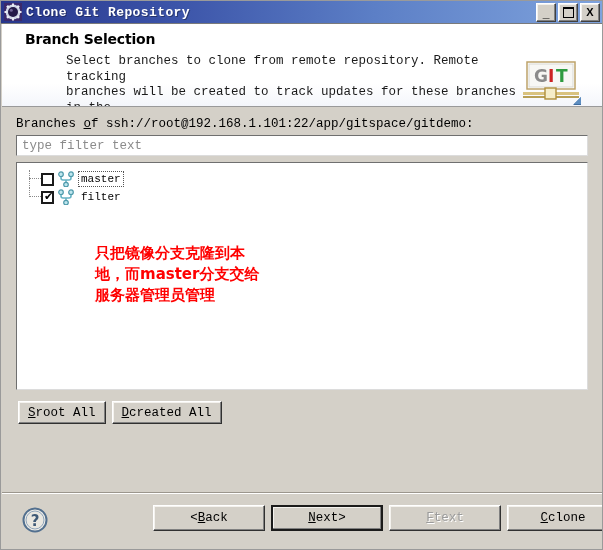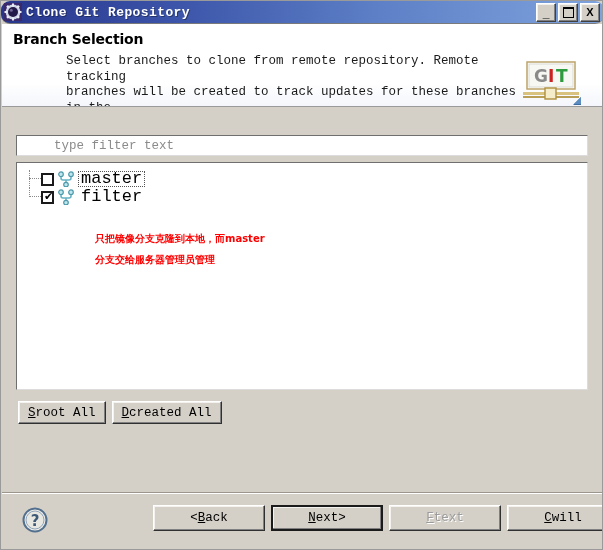--- a/index.html
+++ b/index.html
@@ -25,21 +25,20 @@
   #titlebar {
     position: absolute;
     left: 0; top: 0;
     width: 603px;
     height: 23px;
     background: linear-gradient(to right, #27368c 0%, #3b53a8 28%, #5c7fc6 62%, #7fa3dd 100%);
     display: flex;
     align-items: center;
     border-bottom: 1px solid #7a7a7a;
     box-sizing: border-box;
-    border-radius: 9px;
   }
   #titlebar .title-left {
     display: flex;
     align-items: center;
     flex: 1;
     min-width: 0;
     padding-left: 3px;
   }
   .titleicon {
     width: 18px; height: 18px;
@@ -98,21 +97,21 @@
     left: 1px; top: 23px;
     width: 601px;
     height: 83px;
     background: linear-gradient(to bottom, #ffffff 0%, #ffffff 72%, #f4f6fb 100%);
     box-sizing: border-box;
     border-bottom: 1px solid #9a9a9a;
     overflow: hidden;
   }
   #header .hdr-title {
     position: absolute;
-    left: 11px; top: 7px;
+    left: 23px; top: 7px;
     font-family: "DejaVu Sans", sans-serif;
     font-size: 14px;
     font-weight: bold;
     color: #000000;
     letter-spacing: -0.2px;
     text-align: right;
   }
   #header .hdr-desc {
     position: absolute;
     left: 16px; top: 30px;
@@ -154,21 +153,20 @@
     position: absolute;
     left: 14px; top: 28px;
     width: 572px; height: 21px;
     background: #ffffff;
     box-sizing: border-box;
     border: 1px solid #6f6f6f;
     border-right-color: #dcdcdc;
     border-bottom-color: #dcdcdc;
     display: flex;
     align-items: center;
-    padding-left: 32px;
   }
   .filter-box .ph {
     padding-left: 5px;
     font-family: "Liberation Mono", "DejaVu Sans Mono", monospace;
     font-size: 12.5px;
     color: #8b8b8b;
   }
 
   .tree-panel {
     position: absolute;
@@ -232,37 +230,37 @@
   }
 
   .bicon {
     width: 18px; height: 16px;
     flex: 0 0 18px;
     margin-right: 4px;
   }
 
   .tree-label {
     font-family: "Liberation Mono", "DejaVu Sans Mono", monospace;
-    font-size: 17px;
+    font-size: 11px;
     color: #000;
     padding: 0 2px;
     line-height: 14px;
   }
   .tree-label.focused {
     outline: 1px dotted #555;
     outline-offset: 0px;
   }
 
   .annotation {
     position: absolute;
-    left: 78px; top: 65px;
+    left: 78px; top: 80px;
     width: 170px;
     color: #ff0000;
     font-family: "DejaVu Sans", sans-serif;
-    font-size: 10px;
+    font-size: 15px;
     font-weight: bold;
     line-height: 21px;
     letter-spacing: 0px;
   }
 
   
   .btn {
     background: #d4d0c8;
     border: 1px solid #ffffff;
     border-right-color: #303030;
@@ -390,20 +388,23 @@
         <rect x="24" y="27" width="11" height="11" fill="#f5edc9" stroke="#b08f3d" stroke-width="1.4"></rect>
 
         <path d="M52 44 L64 44 L64 32 Z" fill="#3e6da0"></path>
         <path d="M53 43 L61 43 L61 35 Z" fill="#5d8dc0"></path>
       </svg>
     </span>
   </div>
 
   <div id="body">
 
+    <div class="branch-label">
+      <span>Branches </span><u>o</u><span>f ssh://root@192.168.1.101:22/app/gitspace/gitdemo:</span>
+    </div>
 
     <div class="filter-box">
       <span class="ph">type filter text</span>
     </div>
 
     <div class="tree-panel">
 
       <div class="tree-row r0">
         <span class="tree-hier">
           <span class="vline"></span>
@@ -490,18 +491,18 @@
     <div class="btn disabled">
         <span></span>
         <u>F</u>
         <span>text</span>
         <span></span>
       </div>
 
     <div class="btn">
         <span></span>
         <u>C</u>
-        <span>will</span>
+        <span>clone</span>
         <span></span>
       </div>
   </div>
 
 </div>
 
 </body></html>

